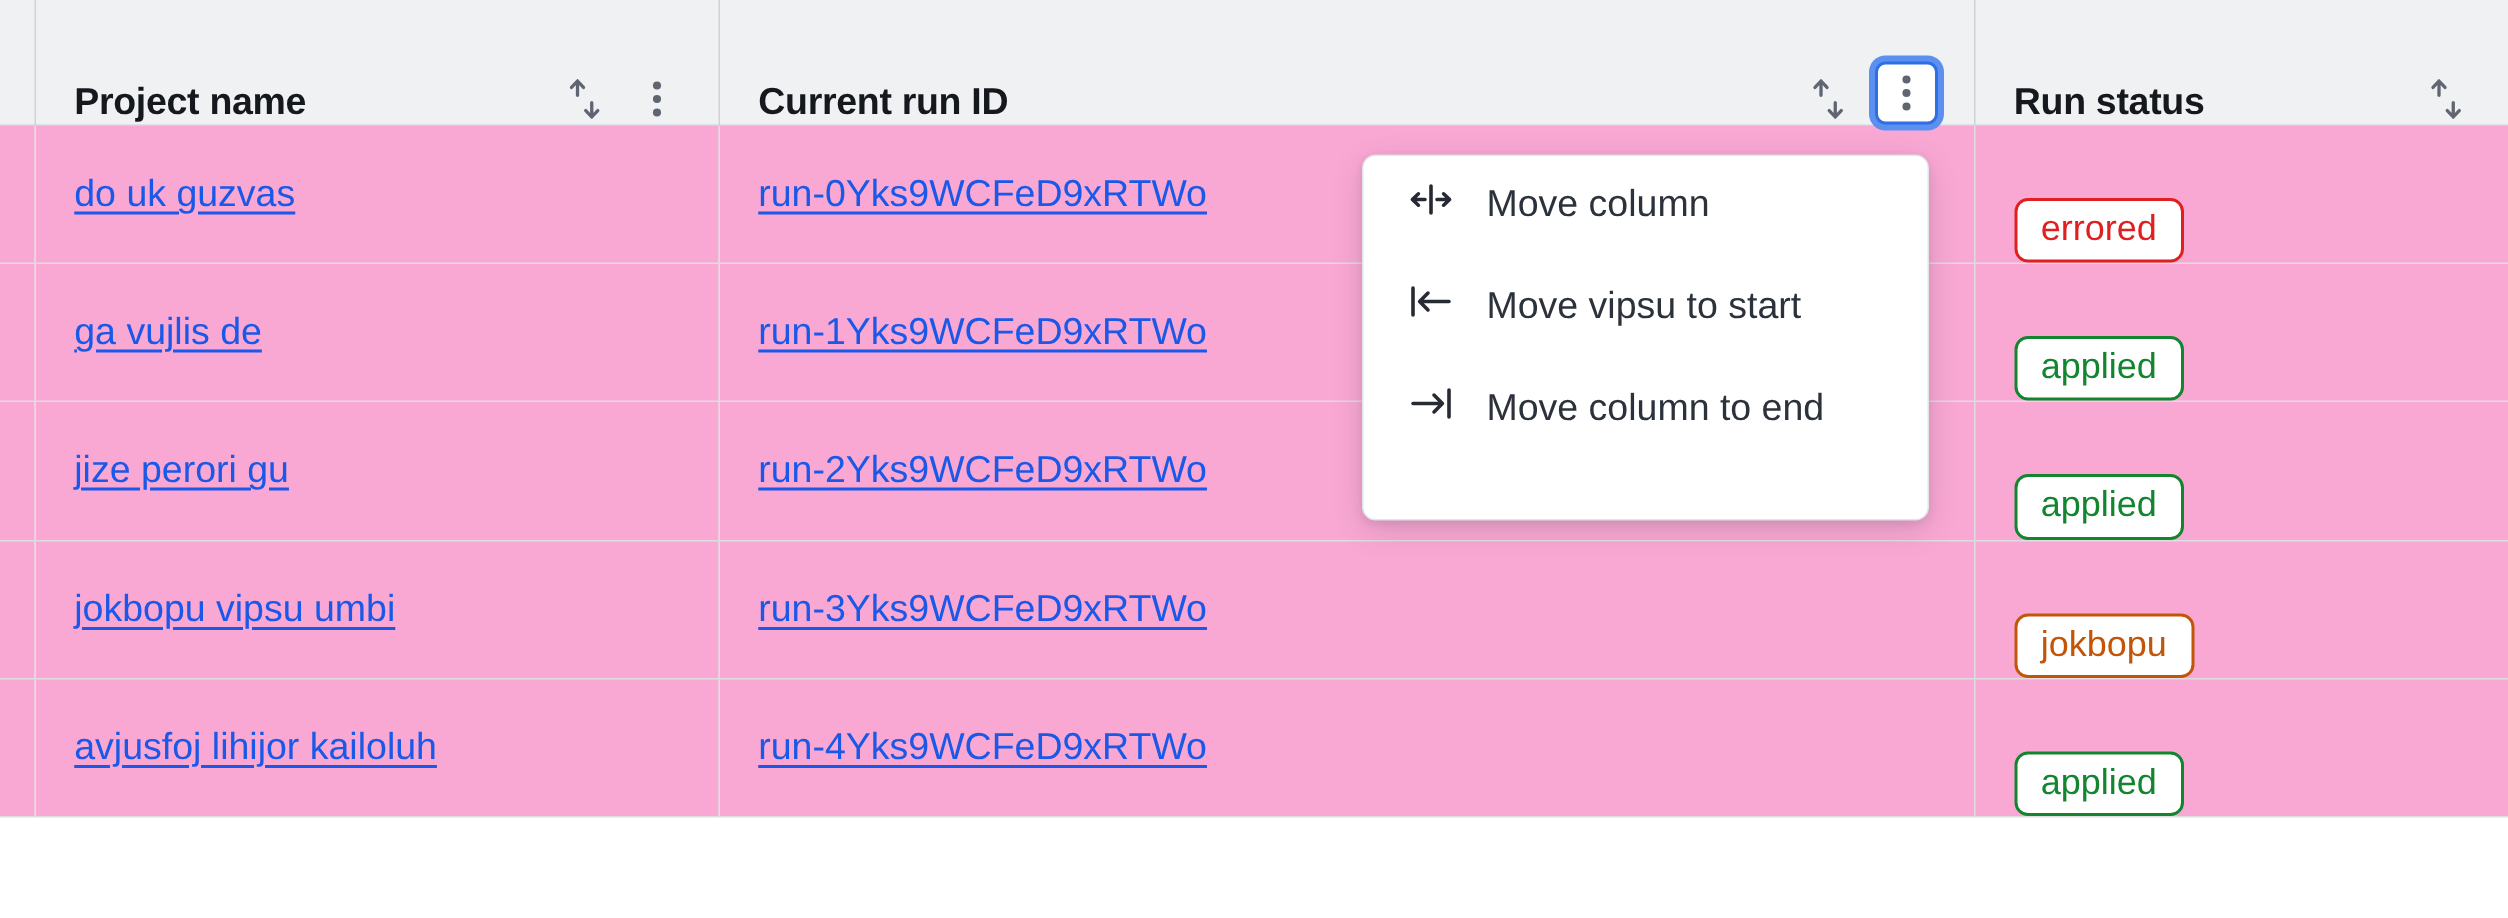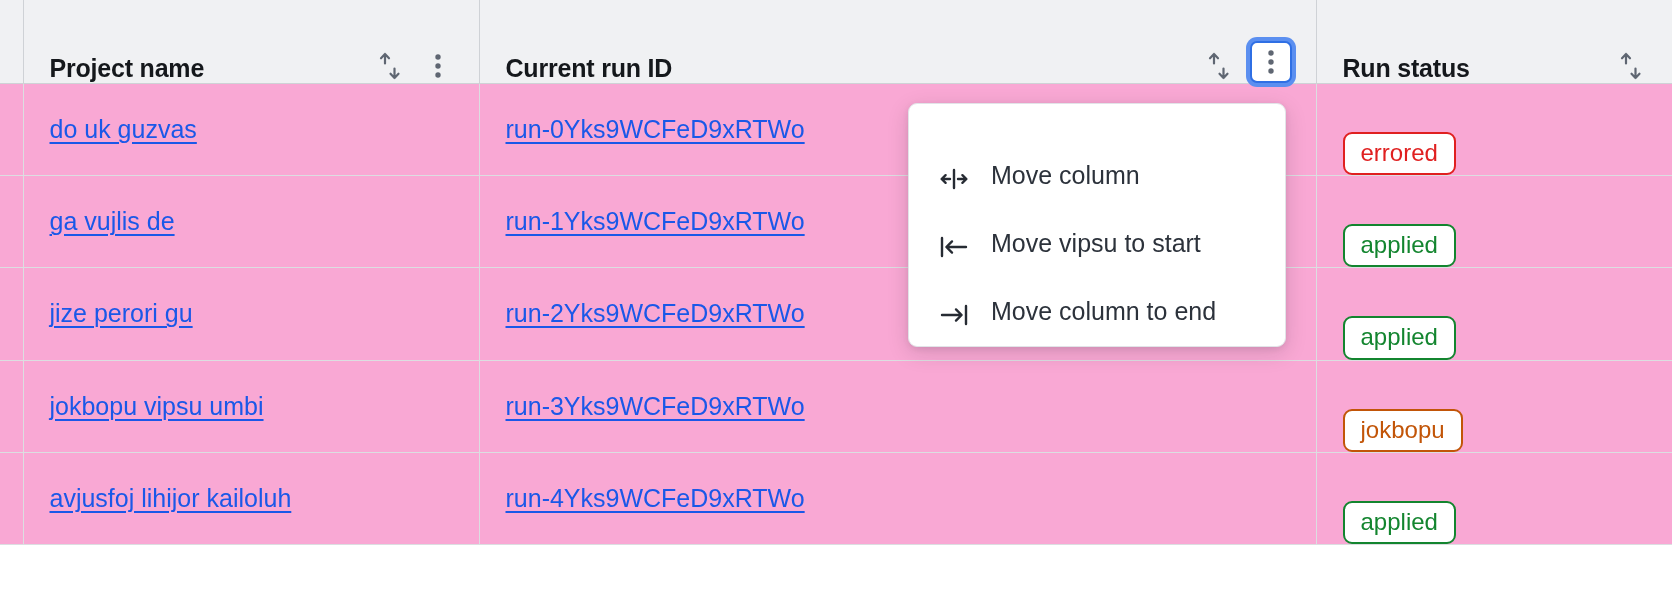--- a/index.html
+++ b/index.html
@@ -134,21 +134,21 @@
     background: #ffffff;
     border: 1px solid #e2e4e8;
     border-radius: 9px;
     box-shadow: 0 6px 22px rgba(18,22,30,0.14), 0 2px 6px rgba(18,22,30,0.08);
     padding: 18px 0 20px;
     box-sizing: border-box;
     z-index: 40;
   }
   .menu-item {
     display: flex;
-    align-items: flex-end;
+    align-items: flex-start;
     height: 68px;
     padding: 0 24px 0 30px;
     box-sizing: border-box;
     cursor: pointer;
   }
   .menu-ico {
     width: 30px;
     flex: 0 0 30px;
     display: flex;
     align-items: center;

